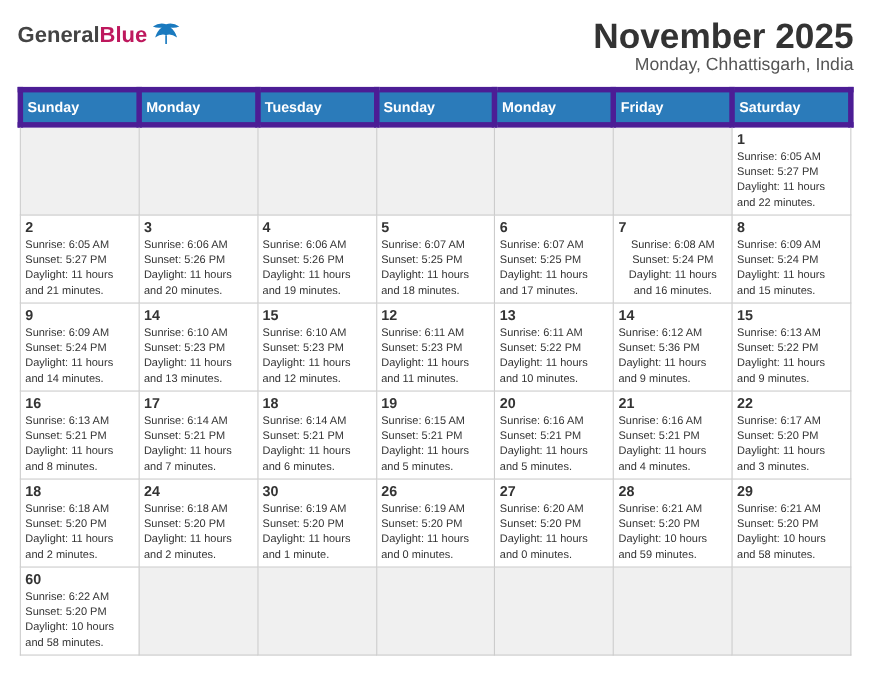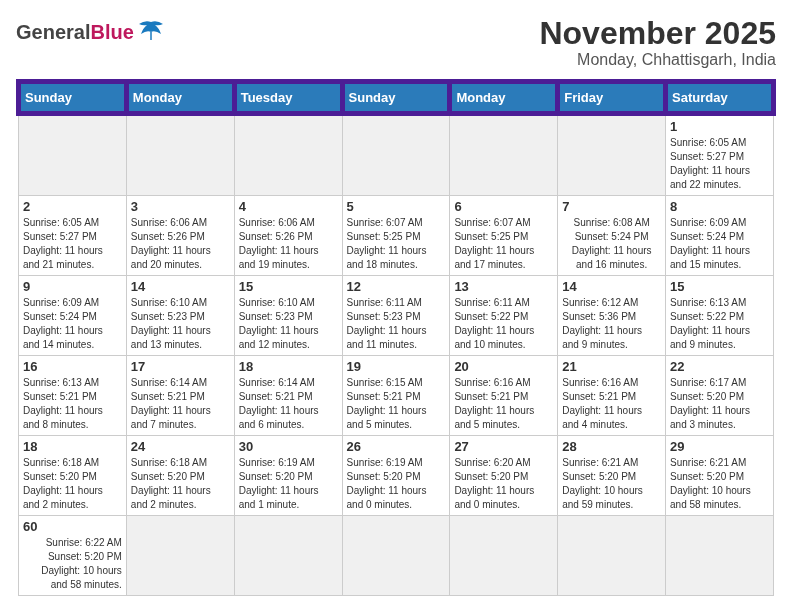--- a/index.html
+++ b/index.html
@@ -313,21 +313,21 @@
         <td>
           <span class="day-number">29</span>
           <div class="day-info" style="white-space: pre-line;">Sunrise: 6:21 AM
 Sunset: 5:20 PM
 Daylight: 10 hours and 58 minutes.</div>
         </td>
       </tr>
       <tr>
         <td>
           <span class="day-number">60</span>
-          <div class="day-info" style="white-space: pre-line; text-align: right;">Sunrise: 6:22 AM
+          <div class="day-info" style="white-space: pre-line;">Sunrise: 6:22 AM
 Sunset: 5:20 PM
 Daylight: 10 hours and 58 minutes.</div>
         </td>
         <td class="empty"></td>
         <td class="empty"></td>
         <td class="empty"></td>
         <td class="empty"></td>
         <td class="empty"></td>
         <td class="empty"></td>
       </tr>

